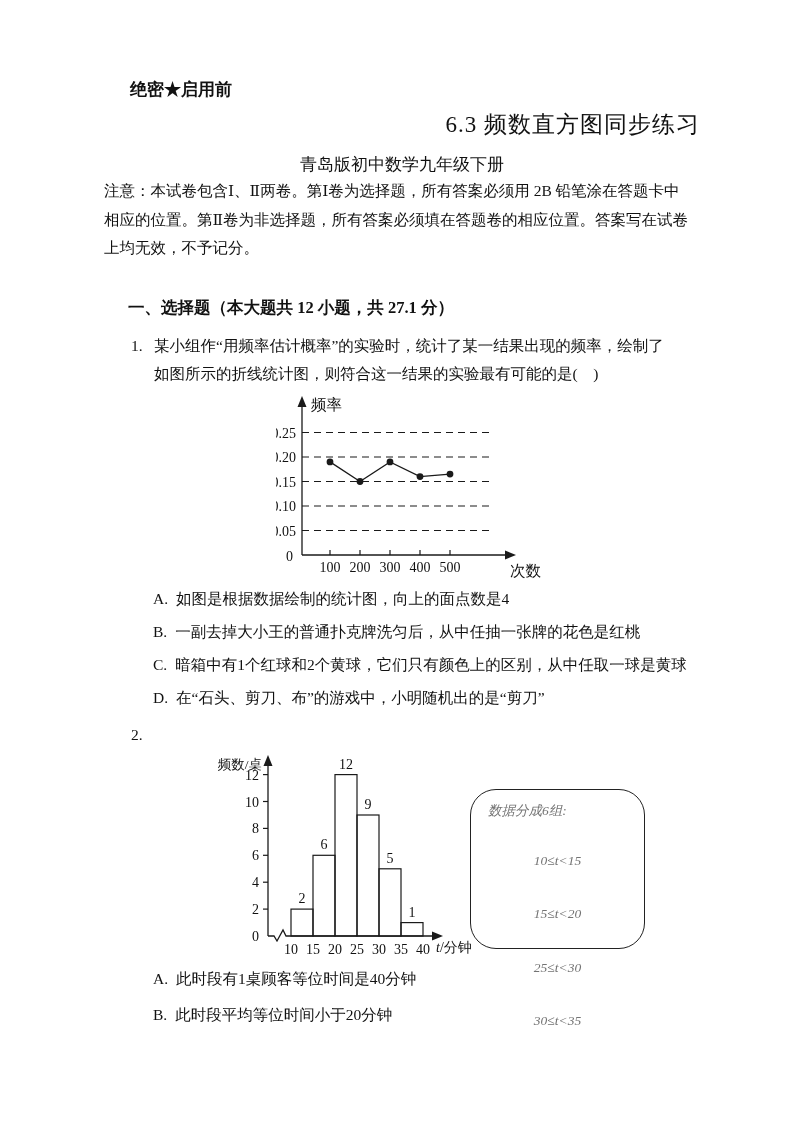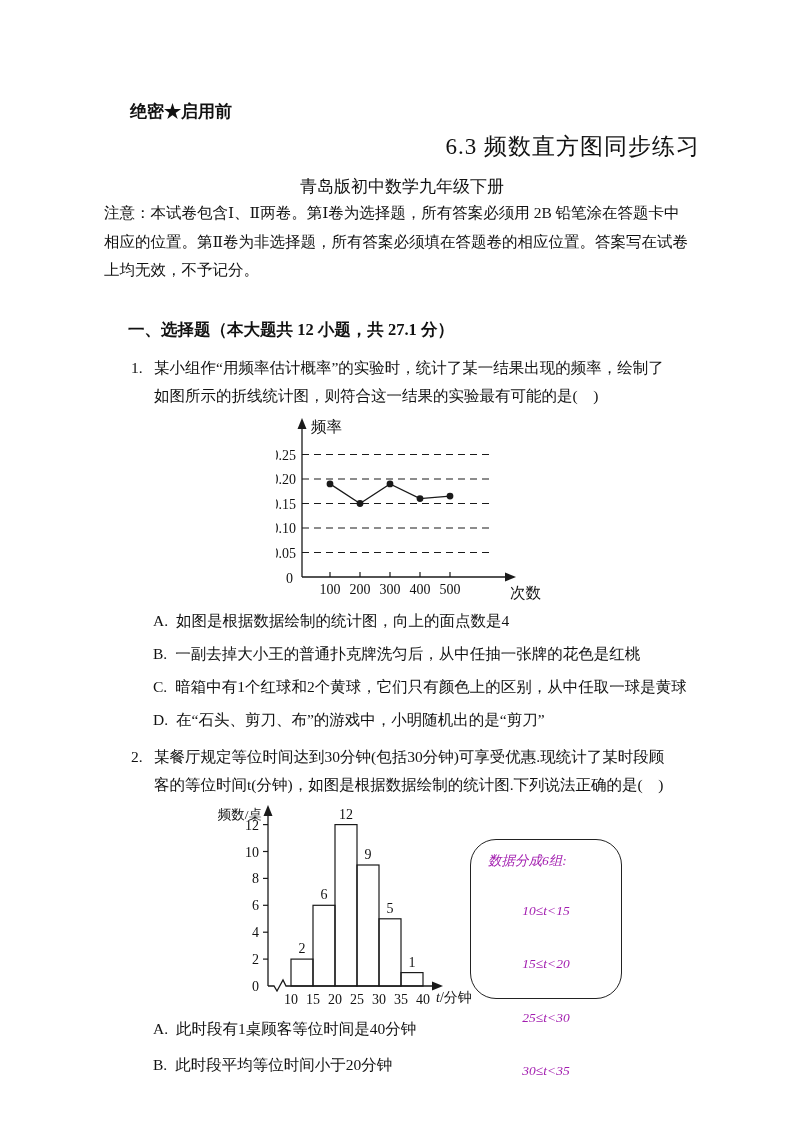--- a/index.html
+++ b/index.html
@@ -2,42 +2,42 @@
 <html><head>
 <meta charset="utf-8">
 <style>
   html,body{margin:0;padding:0;background:#fff;}
   .page{
     position:relative;width:794px;height:1123px;margin:0 auto;background:#ffffff;
     font-family:"Liberation Serif","DejaVu Serif",serif;color:#111;overflow:hidden;
     box-sizing:border-box;
   }
   .content{padding:0 94px 0 104px;}
-  .security{padding-top:100px;margin-left:26px;font-weight:700;font-size:17px;}
+  .security{padding-top:78px;margin-left:26px;font-weight:700;font-size:17px;}
   .title{text-align:right;margin-top:8px;font-weight:400;font-size:23px;letter-spacing:1px;}
   .subtitle{text-align:center;margin-top:13px;font-size:17px;}
   .notice{margin-top:1px;width:590px;font-size:15.5px;line-height:28.5px;}
   .section-heading{margin-top:34px;margin-left:24px;font-weight:700;font-size:16.5px;}
   .question{margin-top:13px;}
   .q-row{display:flex;font-size:15.5px;line-height:28px;}
   .q-num{margin-left:27px;width:23px;flex:none;}
   .q-text{width:516px;}
   .figure-row{position:relative;}
   .figure-row.row1{height:190px;margin-top:5px;}
   .figure-row.row2{height:210px;margin-top:4px;}
   .chart-abs{position:absolute;}
   #chart1{left:172px;top:0;}
   #chart2{left:92px;top:0;}
   .options{margin-left:49px;margin-top:6px;}
   .opt{font-size:15.5px;line-height:20px;margin-bottom:13px;display:flex;}
   .opt-label{margin-right:8px;flex:none;}
   .options.q2 .opt{margin-bottom:16px;}
   .group-box{
-    position:absolute;left:366px;top:36px;width:152px;height:160px;box-sizing:border-box;
-    border:1.4px solid #222;border-radius:26px;font-style:italic;font-size:13.5px;color:#a21caf;
+    position:absolute;left:366px;top:36px;width:175px;height:160px;box-sizing:border-box;
+    border:1.4px solid #222;border-radius:26px;font-style:italic;font-size:13.5px;color:#737373;
   }
   .group-box .gb-title{margin:12px 0 0 17px;}
   .group-box .gb-line{text-align:center;line-height:25.5px;margin-top:28px;}
   .group-box .gb-line:first-of-type{margin-top:3px;}
 </style>
 </head>
 <body>
 
 <div class="page">
   <div class="content">
@@ -106,21 +106,20 @@
         <div class="opt">
           <span class="opt-label">D.</span>
           <span>在“石头、剪刀、布”的游戏中，小明随机出的是“剪刀”</span>
         </div>
       </div>
     </div>
 
     <div class="question">
       <div class="q-row">
         <span class="q-num">2.</span>
-        <div class="q-text">某餐厅规定等位时间达到30分钟(包括30分钟)可享受优惠.现统计了某时段顾客的等位时间t(分钟)，如图是根据数据绘制的统计图.下列说法正确的是(　)</div>
       </div>
       <div class="figure-row row2">
         <div id="chart2" class="chart-abs"><svg width="312" height="208" viewBox="0 0 312 208" style="font-family:'Liberation Serif',serif;font-size:14px;fill:#111">
               <text x="63" y="188" text-anchor="end">0</text>
               <line x1="67" y1="156.1" x2="72" y2="156.1" stroke="#1a1a1a" stroke-width="1.2"></line>
               <text x="63" y="161.1" text-anchor="end">2</text>
               <line x1="67" y1="129.2" x2="72" y2="129.2" stroke="#1a1a1a" stroke-width="1.2"></line>
               <text x="63" y="134.2" text-anchor="end">4</text>
               <line x1="67" y1="102.3" x2="72" y2="102.3" stroke="#1a1a1a" stroke-width="1.2"></line>
               <text x="63" y="107.3" text-anchor="end">6</text>

